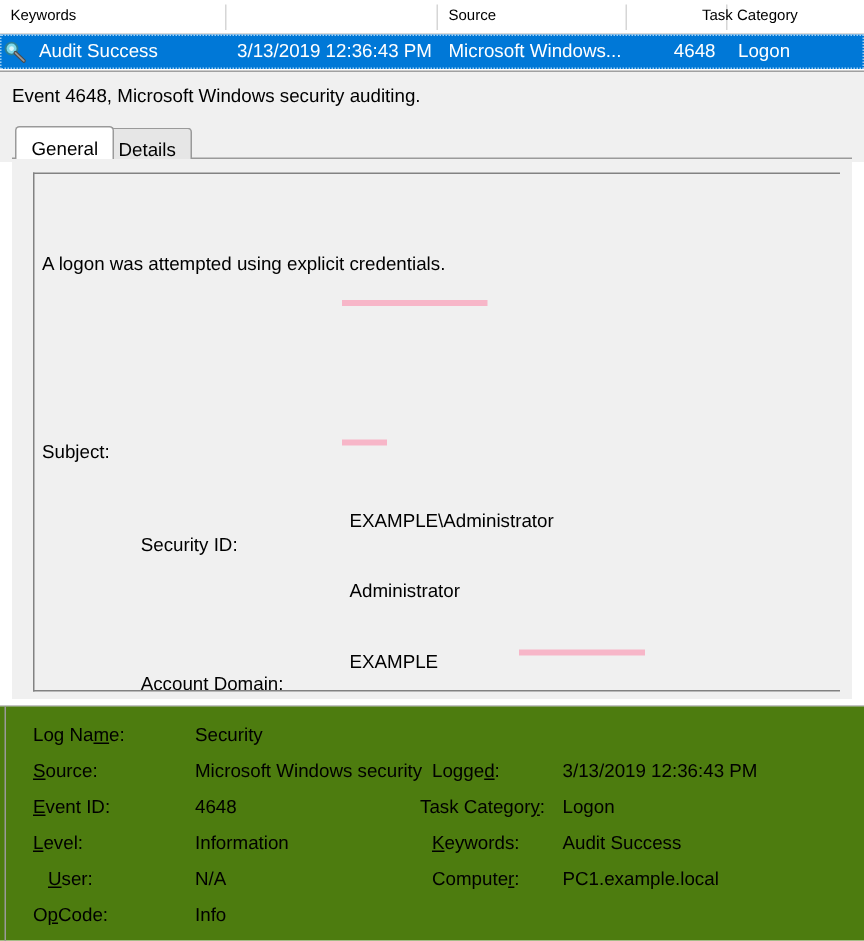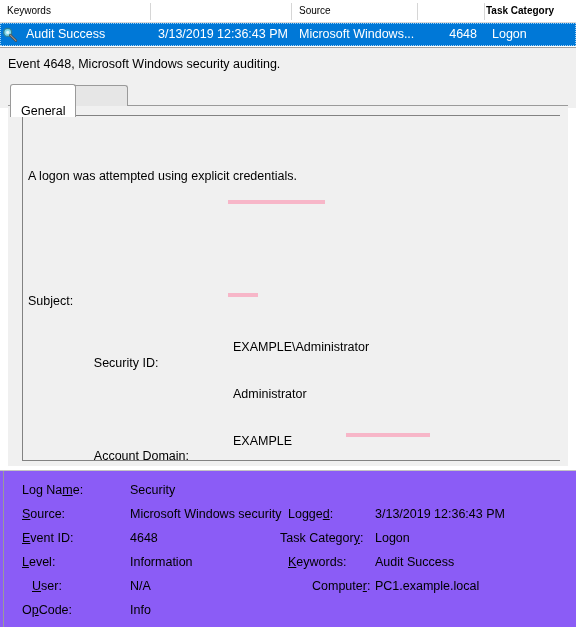--- a/index.html
+++ b/index.html
@@ -87,21 +87,21 @@
   #tab-baseline {
     position: absolute; left: 8px; top: 105px;
     width: 560px; height: 1px;
     background: #9a9a9a;
   }
   .tab {
     position: absolute; top: 85px;
     height: 21px;
     line-height: 20px;
     font-size: 12.5px;
-    padding: 16px 10px;
+    padding: 4px 10px;
     border: 1px solid #9a9a9a;
     border-bottom: none;
     border-radius: 3px 3px 0 0;
     background: #e6e6e6;
     color: #000;
     white-space: nowrap;
     cursor: default;
   }
   .tab.active {
     background: #ffffff;
@@ -144,21 +144,21 @@
     height: 4px;
     background: #f7b6c8;
     z-index: 1;
     pointer-events: none;
   }
 
   
   #summary-panel {
     position: absolute; left: 0; top: 470px;
     width: 576px; height: 157px;
-    background: #8b5cf6;
+    background: #4d7c0f;
     border-top: 1px solid #c4c4c4;
   }
   #summary-left-edge {
     position: absolute; left: 3px; top: 0;
     width: 1px; height: 157px;
     background: #9a9a9a;
   }
   .sum-label {
     position: absolute;
     font-size: 12.5px;
@@ -183,21 +183,21 @@
     <div class="hdr-sep" style="left:150px;"></div>
 
     <div class="hdr-sep" style="left:291px;"></div>
 
     <div class="hdr-cell" style="left:292px;width:125px;">Source</div>
     <div class="hdr-sep" style="left:417px;"></div>
 
     <div class="hdr-cell num" style="left:418px;width:66px;">Event ID</div>
     <div class="hdr-sep" style="left:484px;"></div>
 
-    <div class="hdr-cell" style="left:479px;width:91px;font-weight:bold;">Task Category</div>
+    <div class="hdr-cell" style="left:461px;width:91px;">Task Category</div>
   </div>
 
   <div id="list-row">
     <svg id="row-key-icon" viewBox="0 0 16 16">
       <circle cx="5.2" cy="5.4" r="4.0" fill="#7fd8e8" stroke="#2e7f94" stroke-width="1.3"></circle>
       <circle cx="5.2" cy="5.4" r="1.6" fill="#d8f5fb"></circle>
       <path d="M7.8 8.2 L13.4 13.6" stroke="#4a4a4a" stroke-width="2.6" stroke-linecap="round"></path>
       <path d="M7.8 8.2 L13.4 13.6" stroke="#9a9a9a" stroke-width="1.1" stroke-linecap="round"></path>
     </svg>
 
@@ -288,19 +288,19 @@
   <div class="sum-label" style="left:280px; top:60px;">Task Categor<span class="acc">y</span>:</div>
   <div class="sum-value" style="left:375px; top:60px;">Logon</div>
 
   <div class="sum-label" style="left:22px; top:84px;"><span class="acc">L</span>evel:</div>
   <div class="sum-value" style="left:130px; top:84px;">Information</div>
   <div class="sum-label" style="left:288px; top:84px;"><span class="acc">K</span>eywords:</div>
   <div class="sum-value" style="left:375px; top:84px;">Audit Success</div>
 
   <div class="sum-label" style="left:32px; top:108px;"><span class="acc">U</span>ser:</div>
   <div class="sum-value" style="left:130px; top:108px;">N/A</div>
-  <div class="sum-label" style="left:288px; top:108px;margin-left:24px;">Compute<span class="acc">r</span>:</div>
+  <div class="sum-label" style="left:288px; top:108px;">Compute<span class="acc">r</span>:</div>
   <div class="sum-value" style="left:375px; top:108px;">PC1.example.local</div>
 
   <div class="sum-label" style="left:22px; top:132px;">O<span class="acc">p</span>Code:</div>
   <div class="sum-value" style="left:130px; top:132px;">Info</div>
 
 </div>
 
 </body></html>

